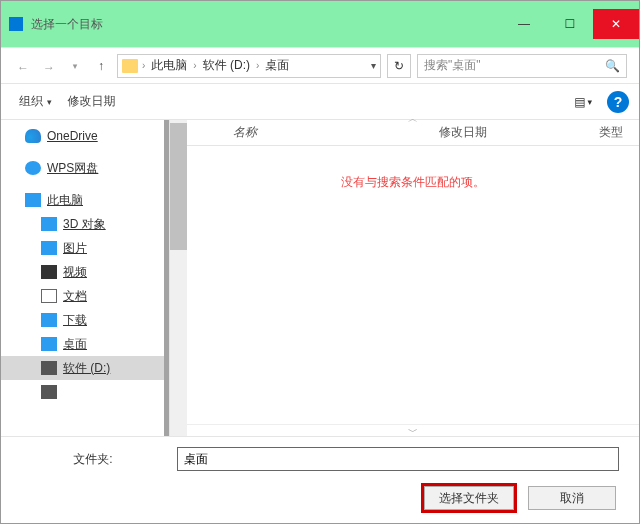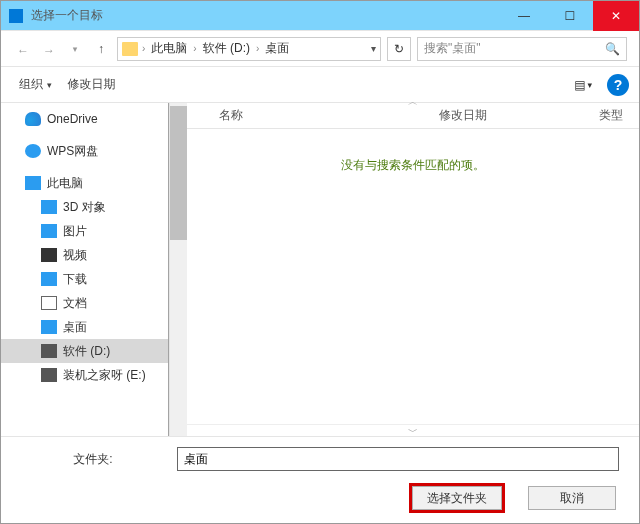--- a/index.html
+++ b/index.html
@@ -1,18 +1,18 @@
 <!DOCTYPE html>
 <html><head>
 <meta charset="utf-8">
 <style>
   * { box-sizing: border-box; margin: 0; padding: 0; font-family: "Microsoft YaHei", "Segoe UI", sans-serif; }
   body { width: 640px; height: 524px; overflow: hidden; background: #fff; font-size: 12px; color: #333; }
   .window { width: 640px; height: 524px; border: 1px solid #999; background: #fff; display: flex; flex-direction: column; }
-  .titlebar { height: 30px; background: #7dd3fc; display: flex; align-items: center; padding: 0 8px; border-bottom: 1px solid #e5e5e5; }
+  .titlebar { height: 47px; background: #86efac; display: flex; align-items: center; padding: 0 8px; border-bottom: 1px solid #e5e5e5; }
   .titlebar .app-icon { width: 14px; height: 14px; background: #0078d7; margin-right: 8px; }
   .titlebar .title { flex: 1; color: #555; }
   .titlebar .win-btns { display: flex; margin-right: -8px; }
   .titlebar .win-btn { width: 46px; height: 30px; display: flex; align-items: center; justify-content: center; color: #333; }
   .titlebar .win-btn.close { background: #e81123; color: #fff; }
   .navrow { height: 36px; display: flex; align-items: center; padding: 0 12px; gap: 6px; border-bottom: 1px solid #e5e5e5; }
   .nav-arrow { width: 20px; height: 20px; display: flex; align-items: center; justify-content: center; color: #999; }
   .nav-arrow.up { color: #444; }
   .breadcrumb { flex: 1; height: 24px; border: 1px solid #ccc; background: #fff; display: flex; align-items: center; padding: 0 4px; gap: 2px; }
   .breadcrumb .folder-icon { width: 16px; height: 14px; background: #ffd66e; border-radius: 1px; margin-right: 2px; }
@@ -21,21 +21,21 @@
   .breadcrumb .dropdown { margin-left: auto; display: flex; align-items: center; gap: 2px; color: #555; }
   .refresh { width: 24px; height: 24px; border: 1px solid #ccc; display: flex; align-items: center; justify-content: center; }
   .searchbox { width: 210px; height: 24px; border: 1px solid #ccc; display: flex; align-items: center; padding: 0 6px; color: #888; }
   .searchbox span:first-child { flex: 1; }
   .toolbar { height: 36px; display: flex; align-items: center; padding: 0 10px; border-bottom: 1px solid #e5e5e5; }
   .toolbar .tbtn { padding: 4px 8px; color: #444; display: flex; align-items: center; gap: 4px; }
   .toolbar .spacer { flex: 1; }
   .toolbar .view-btn { padding: 4px 6px; display: flex; align-items: center; gap: 2px; border: 1px solid transparent; }
   .helpbtn { width: 22px; height: 22px; border-radius: 50%; background: #0078d7; color: #fff; display: flex; align-items: center; justify-content: center; font-weight: bold; margin-left: 8px; font-size: 14px; }
   .body { flex: 1; display: flex; min-height: 0; }
-  .sidebar { width: 168px; border-right: 1px solid #a3a3a3; overflow-y: hidden; padding: 4px 0; }
+  .sidebar { width: 168px; border-right: 5px solid #a3a3a3; overflow-y: hidden; padding: 4px 0; text-decoration: underline; }
   .tree-item { display: flex; align-items: center; height: 24px; padding-left: 24px; gap: 6px; cursor: default; }
   .tree-item.child { padding-left: 40px; }
   .tree-item.selected { background: #d8d8d8; }
   .tree-item .ticon { width: 16px; height: 14px; flex-shrink: 0; }
   .ti-onedrive { background: radial-gradient(circle at 30% 60%, #1fa0e8, #2b7cd3); border-radius: 7px 7px 4px 4px; }
   .ti-wps { background: #2b9cf0; border-radius: 50%; }
   .ti-thispc { background: #2b9cf0; }
   .ti-3d { background: #2b9cf0; }
   .ti-video { background: #333; }
   .ti-pic { background: #2b9cf0; }
@@ -43,30 +43,30 @@
   .ti-down { background: #2b9cf0; }
   .ti-music { background: #2b9cf0; }
   .ti-desk { background: #2b9cf0; }
   .ti-drive-c { background: #2b9cf0; }
   .ti-drive-d { background: #555; }
   .scroll-hint { width: 18px; background: #f0f0f0; border-left: 1px solid #e5e5e5; display: flex; flex-direction: column; }
   .scroll-hint .thumb { width: 100%; background: #c0c0c0; height: 40%; margin-top: 20%; }
   .filearea { flex: 1; display: flex; flex-direction: column; }
   .col-headers { height: 26px; display: flex; align-items: center; border-bottom: 1px solid #e5e5e5; position: relative; color: #555; }
   .col-headers .chevup { position: absolute; left: 50%; top: -8px; transform: translateX(-50%); font-size: 10px; color: #999; }
-  .col-headers .col-name { padding-left: 32px; flex: 1; }
+  .col-headers .col-name { padding-left: 46px; flex: 1; font-style: italic; }
   .col-headers .col-date { width: 160px; }
   .col-headers .col-type { width: 40px; }
-  .empty-msg { flex: 1; display: flex; justify-content: center; padding-top: 28px; color: #4d7c0f; }
+  .empty-msg { flex: 1; display: flex; justify-content: center; padding-top: 28px; color: #ef4444; }
   .scroll-chev { height: 12px; text-align: center; color: #999; font-size: 10px; border-top: 1px solid #eee; }
   .bottom { border-top: 1px solid #e5e5e5; padding: 10px 16px; }
   .field-row { display: flex; align-items: center; gap: 8px; margin-bottom: 12px; }
   .field-row label { width: 152px; text-align: center; color: #333; }
   .field-row input { flex: 1; height: 24px; border: 1px solid #666; padding: 0 6px; font-size: 12px; margin-right: 4px; }
-  .btn-row { display: flex; justify-content: flex-end; gap: 20px; padding-right: 4px; }
+  .btn-row { display: flex; justify-content: flex-end; gap: 8px; padding-right: 4px; }
   .btnwrap { padding: 3px; }
   .btnwrap.highlight { border: 3px solid #d10000; padding: 0; }
   .btn { height: 24px; min-width: 88px; border: 1px solid #adadad; background: #f1f1f1; padding: 0 14px; display: flex; align-items: center; justify-content: center; cursor: default; }
 </style>
 </head>
 <body>
 
 <div class="window">
 
   <div class="titlebar">
@@ -141,38 +141,37 @@
         </div>
       <div class="tree-item child">
           <div class="ticon ti-pic"></div>
           <span>图片</span>
         </div>
       <div class="tree-item child">
           <div class="ticon ti-video"></div>
           <span>视频</span>
         </div>
       <div class="tree-item child">
+          <div class="ticon ti-doc"></div>
+          <span>文档</span>
+        </div>
+      <div class="tree-item child">
           <div class="ticon ti-down"></div>
           <span>下载</span>
-        </div>
-      <div class="tree-item child">
-          <div class="ticon ti-doc"></div>
-          <span>文档</span>
         </div>
       <div class="tree-item child">
           <div class="ticon ti-desk"></div>
           <span>桌面</span>
         </div>
       <div class="tree-item child selected">
           <div class="ticon ti-drive-d"></div>
           <span>软件 (D:)</span>
         </div>
       <div class="tree-item child">
           <div class="ticon ti-drive-d"></div>
-          <span>装机之家呀 (E:)</span>
         </div>
     </div>
     <div class="scroll-hint">
         <div class="thumb"></div>
       </div>
 
     <div class="filearea">
       <div class="col-headers">
         <span class="chevup">︿</span>
         <div class="col-name">名称</div>

